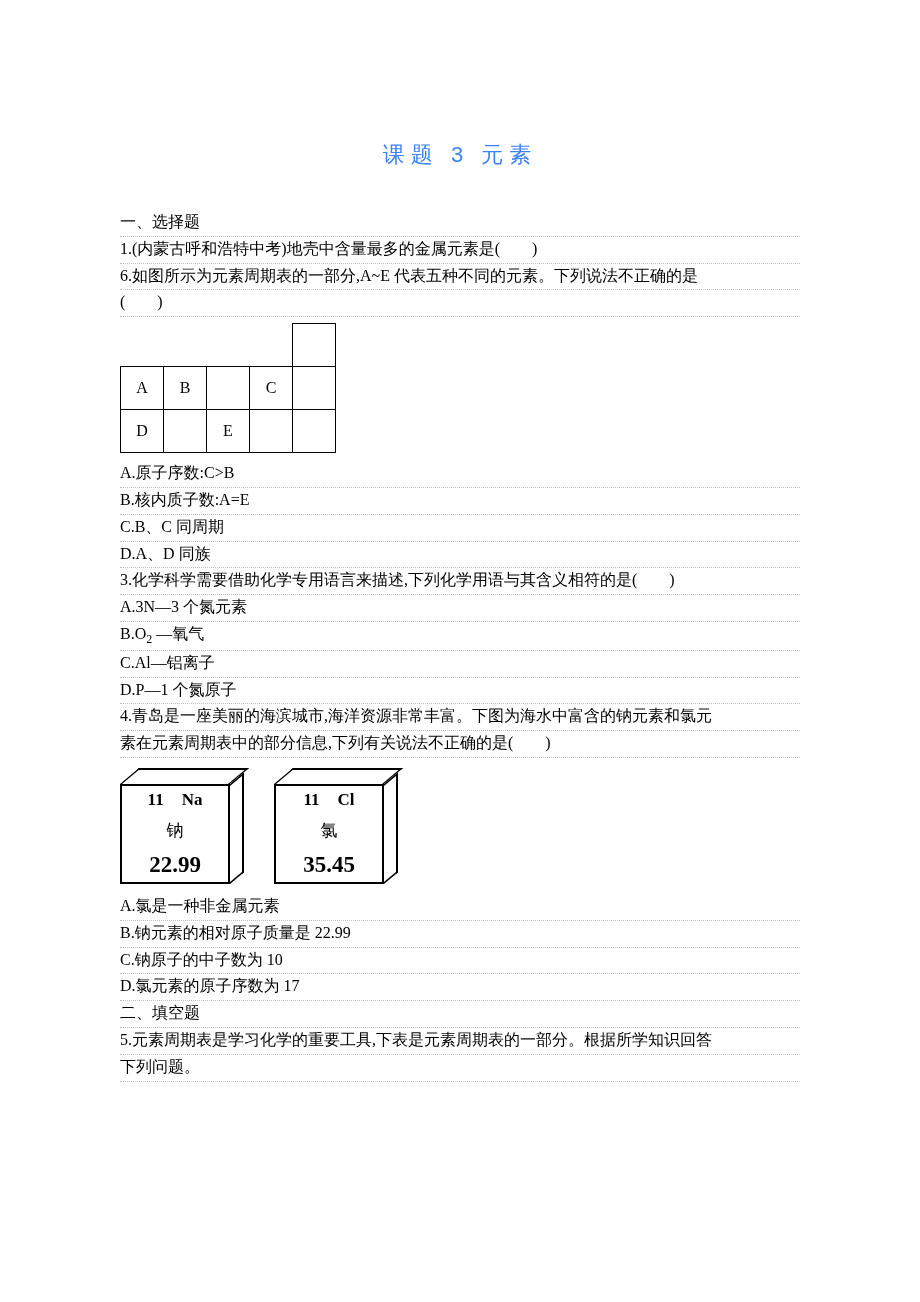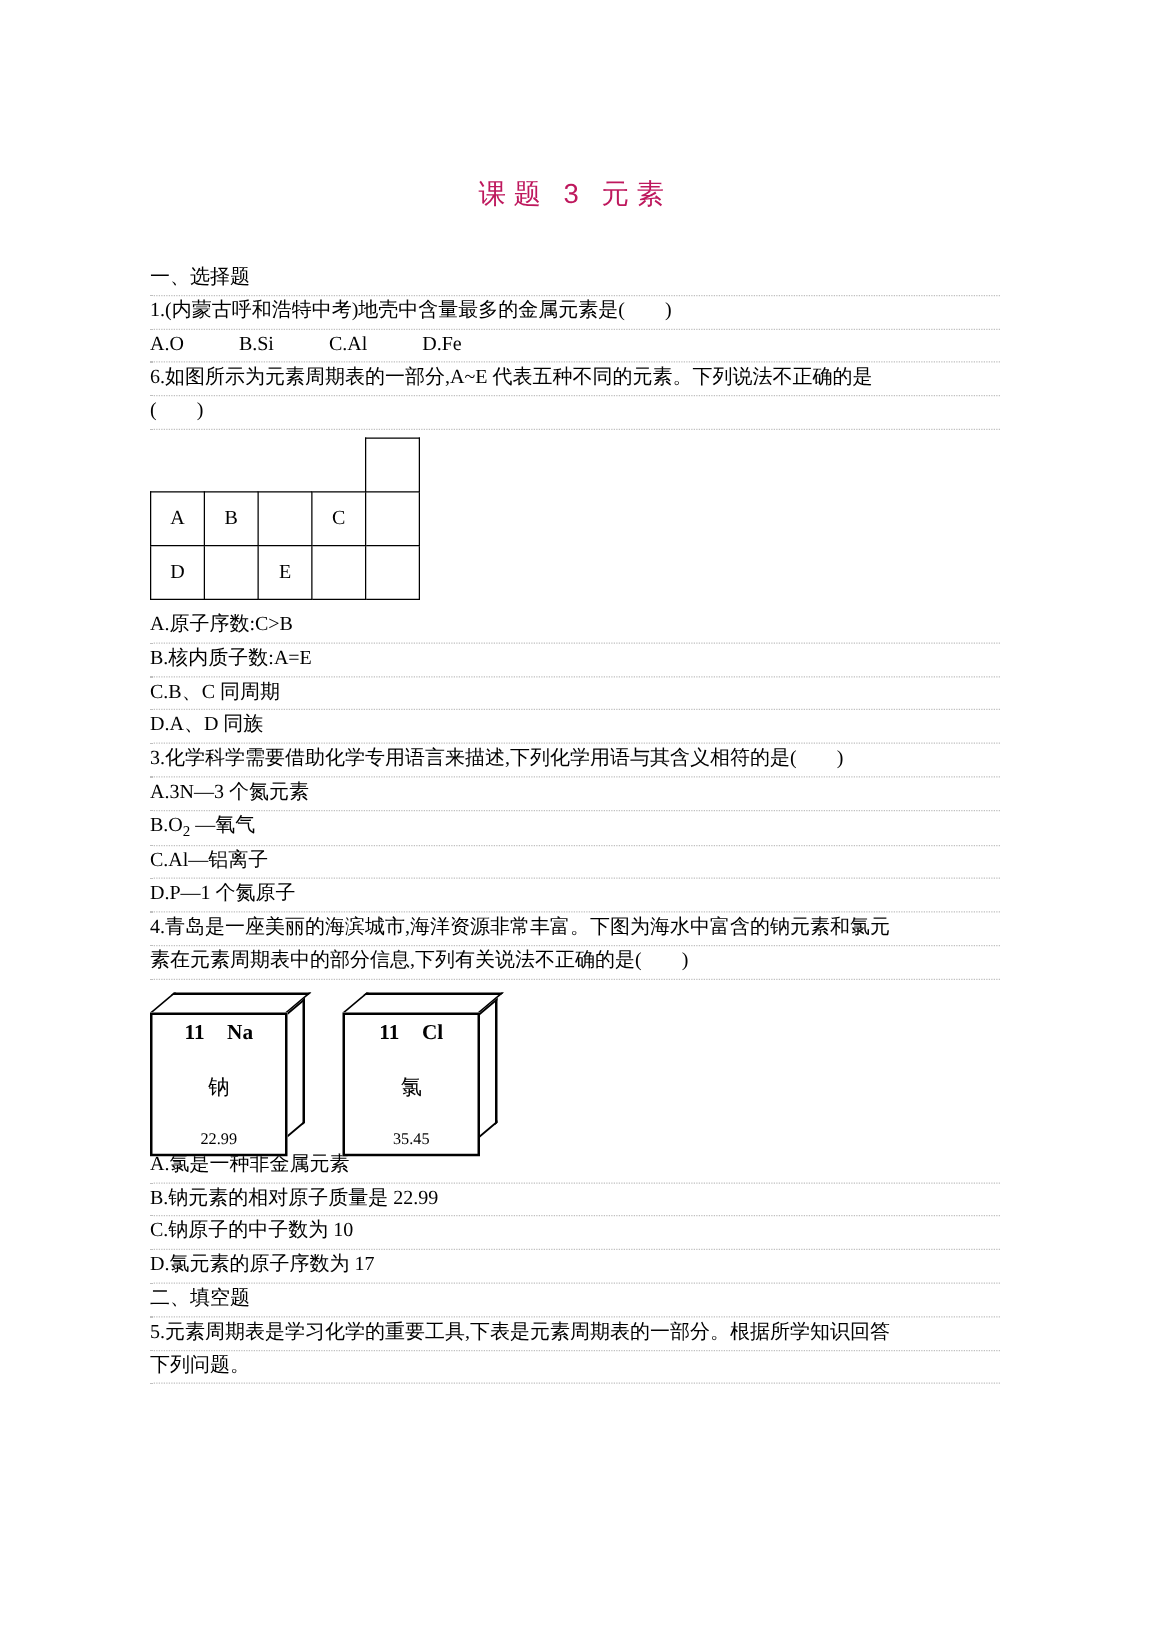--- a/index.html
+++ b/index.html
@@ -9,21 +9,21 @@
     font-family: "SimSun", "宋体", serif;
     font-size: 16px;
     color: #000;
     width: 920px;
   }
   .page {
     padding: 140px 120px 100px 120px;
   }
   .title {
     text-align: center;
-    color: #be185d;
+    color: #3b82f6;
     font-family: "SimHei", "黑体", sans-serif;
     font-size: 22px;
     letter-spacing: 6px;
     margin-bottom: 40px;
   }
   .line {
     border-bottom: 1px dotted #bfbfbf;
     line-height: 1.55;
     padding: 0 0 1px 0;
   }
@@ -61,21 +61,21 @@
   .card3d {
     position: relative;
     width: 130px;
     height: 118px;
   }
   .card-front {
     position: absolute;
     left: 0;
     top: 16px;
     width: 110px;
-    height: 115px;
+    height: 100px;
     border: 2px solid #000;
     background: #fff;
     box-sizing: border-box;
     display: flex;
     flex-direction: column;
     align-items: center;
     justify-content: space-between;
     padding: 4px 0 4px 0;
     font-family: "SimSun", serif;
   }
@@ -110,45 +110,39 @@
     gap: 18px;
     align-items: center;
     font-weight: bold;
     font-size: 17px;
   }
   .card-name {
     font-size: 17px;
     font-family: "SimHei", sans-serif;
   }
   .card-mass {
-    font-size: 13px;
-    font-weight: normal;
+    font-size: 23px;
+    font-weight: bold;
     text-align: center;
   }
   .sub {
     vertical-align: sub;
     font-size: 12px;
   }
 </style>
 </head>
 <body>
 
 <div class="page">
 
   <div class="title">课题 3 元素</div>
 
   <div class="line">一、选择题</div>
 
   <div class="line">1.(内蒙古呼和浩特中考)地壳中含量最多的金属元素是(　　)</div>
-  <div class="line opts-inline">
-    <span>A.O</span>
-    <span>B.Si</span>
-    <span>C.Al</span>
-    <span>D.Fe</span>
-  </div>
 
   <div class="line">6.如图所示为元素周期表的一部分,A~E 代表五种不同的元素。下列说法不正确的是</div>
   <div class="line">(　　)</div>
 
   <div class="ptable">
     <table>
       <tbody>
           <tr>
         <td class="noborder"></td>
         <td class="noborder"></td>

